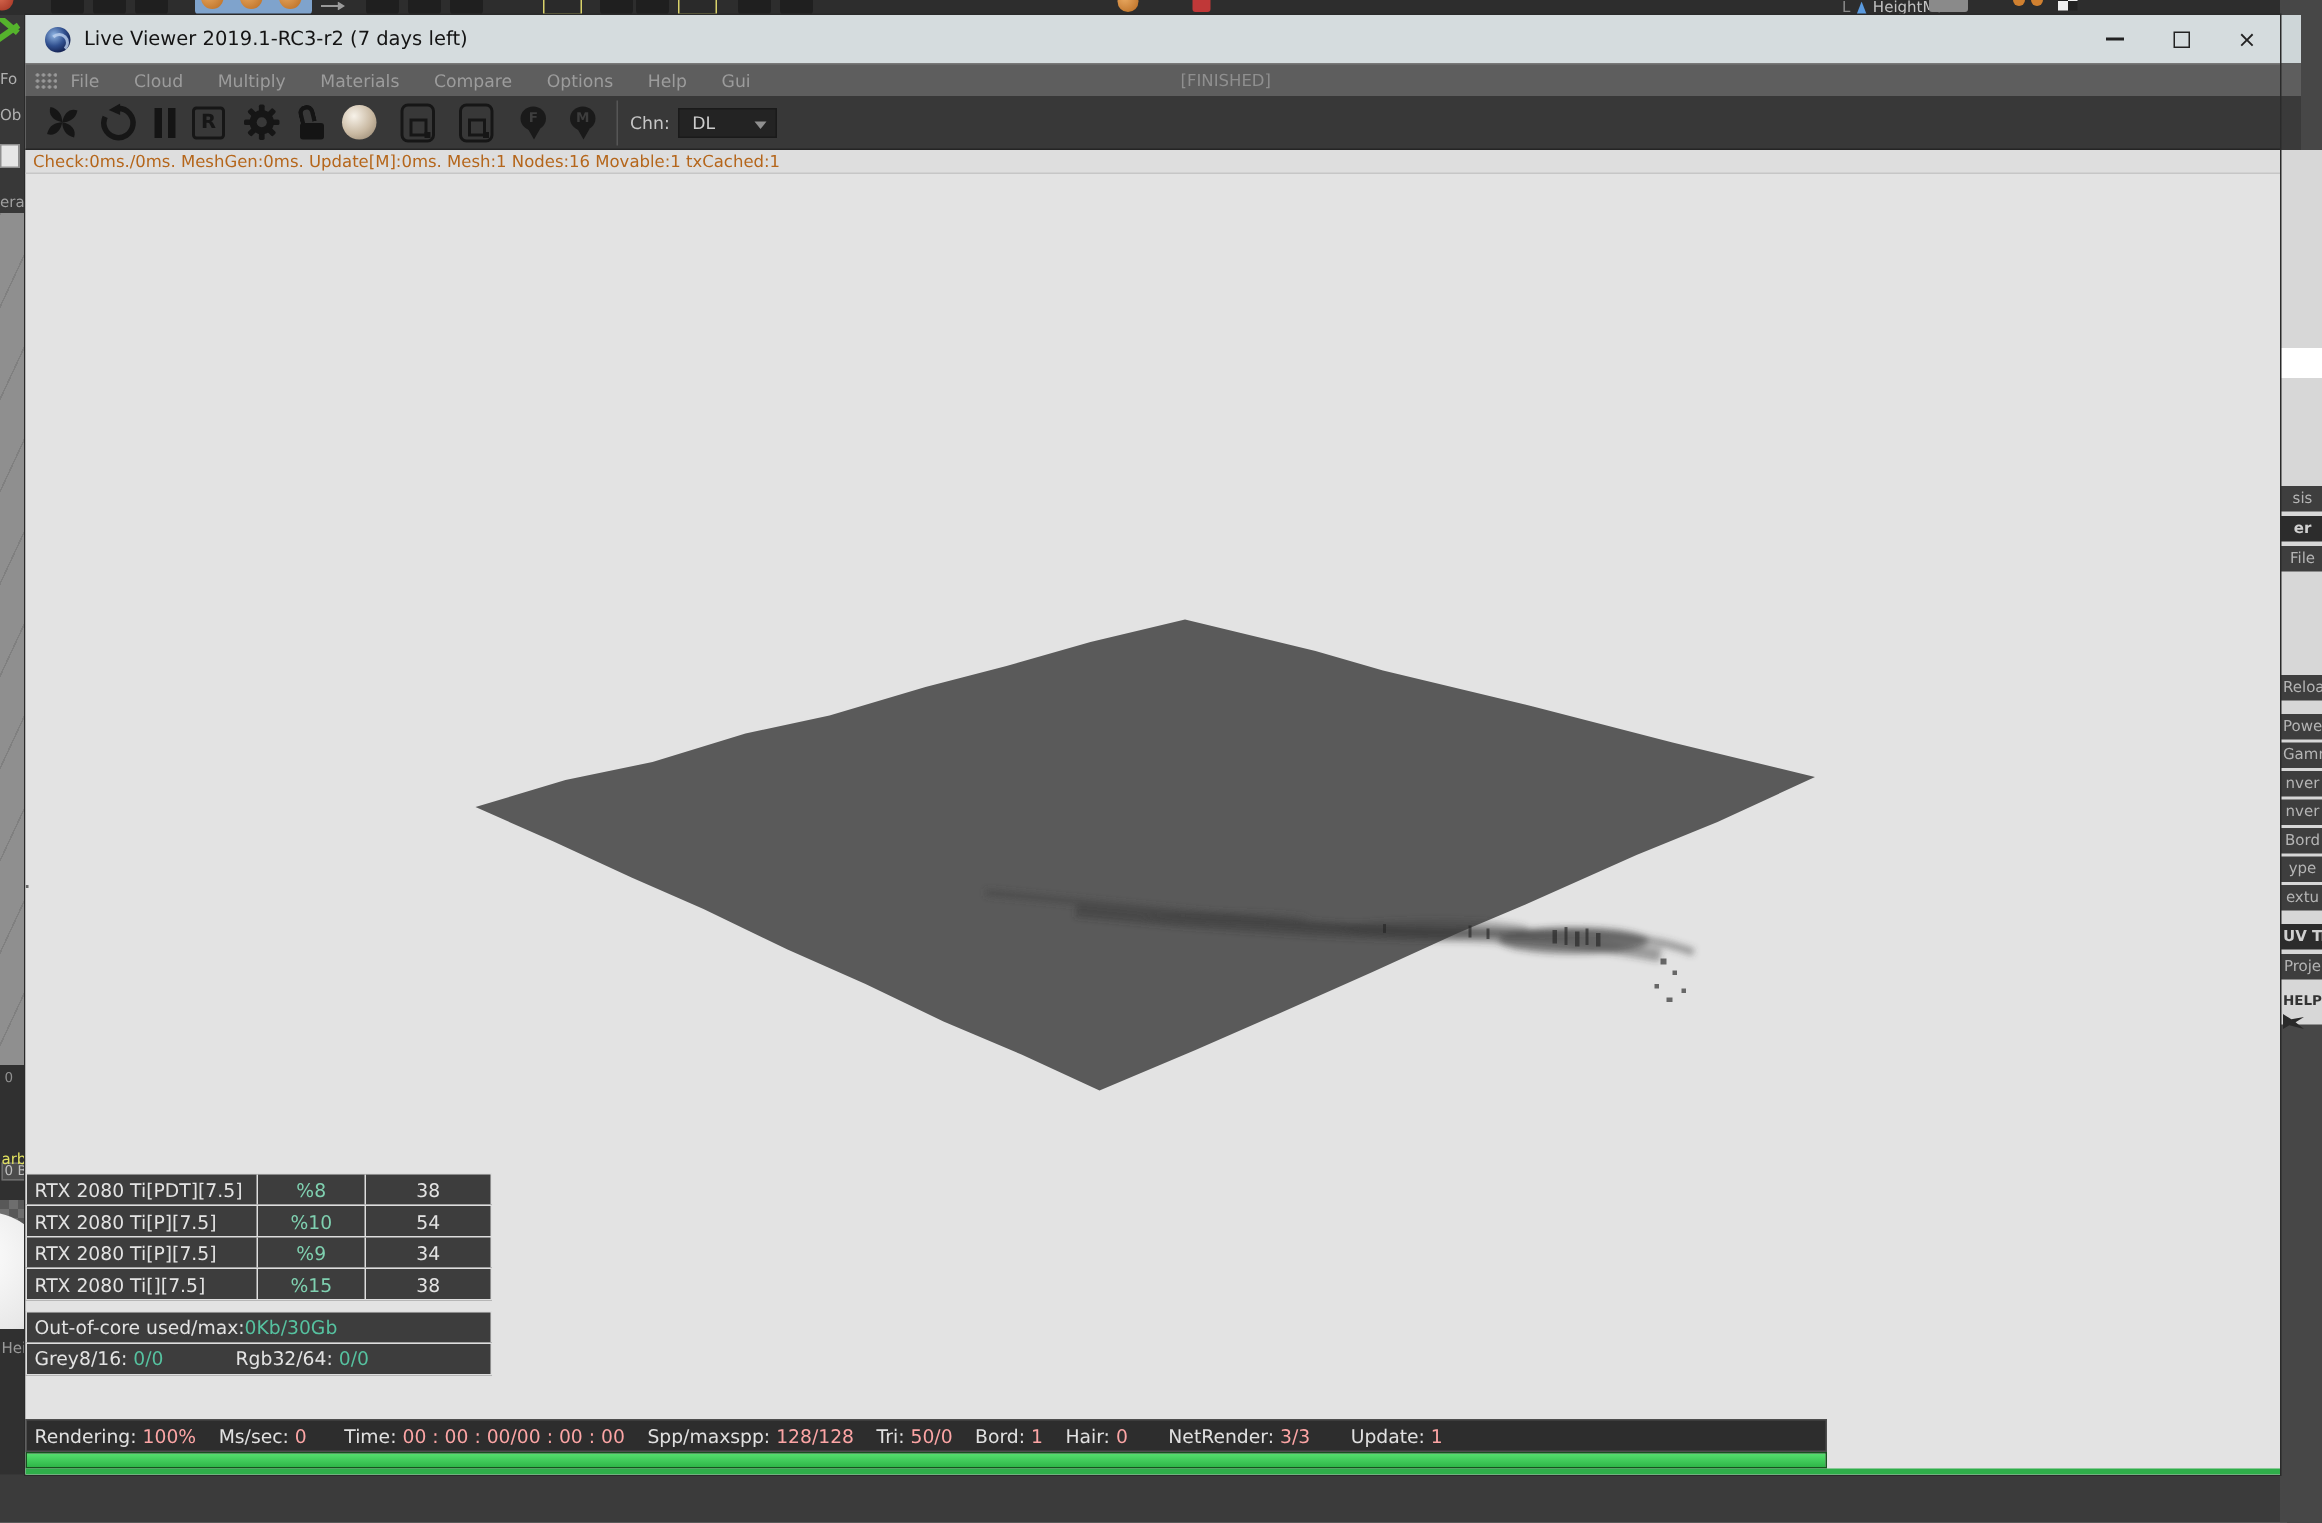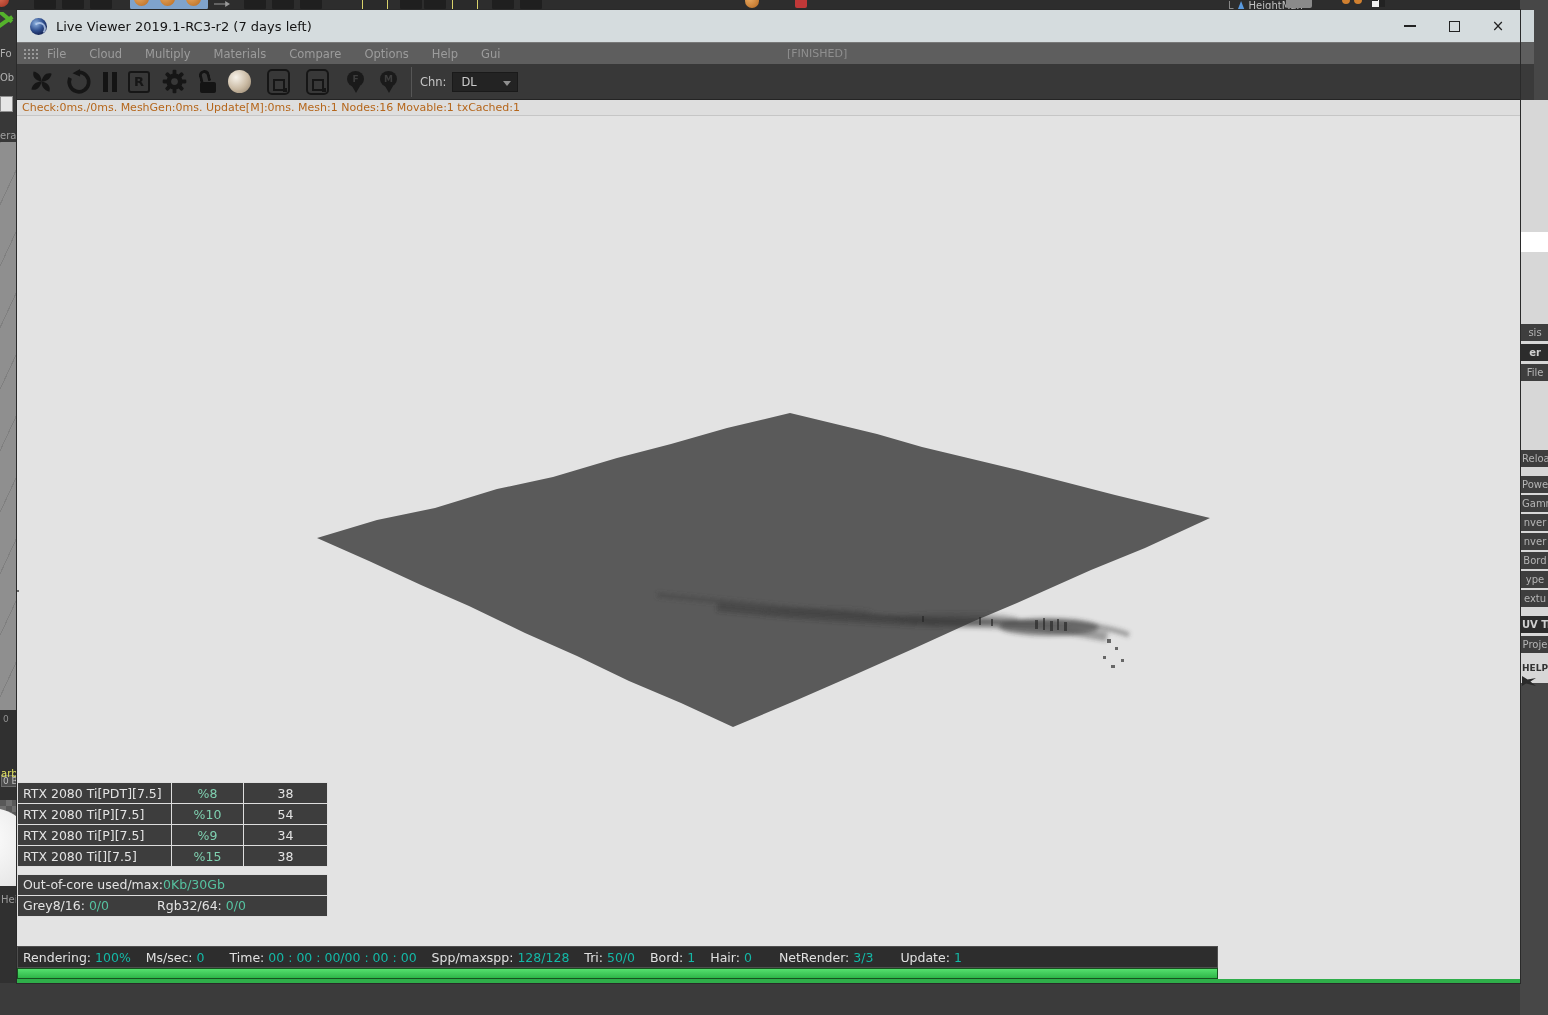--- a/index.html
+++ b/index.html
@@ -113,21 +113,21 @@
   .gpu-temp { flex:1; text-align:center; height:100%; line-height:21px; }
   #info-rows { left:0; top:865px; width:311px; }
   .info-row { height:22px; background:#3d3d3d; border:1px solid #dedede; margin-top:-1px; color:#e3e3e3;
               font-size:12.5px; line-height:20px; padding-left:5px; white-space:nowrap; overflow:hidden; }
   .teal { color:#56c2a0; }
   .info-gap { display:inline-block; width:48px; }
 
   
   #render-statsbar { left:0; top:936px; width:1201px; height:22px; background:#2d2d2d; border:1px solid #4e4e4e;
                      display:flex; align-items:center; gap:15px; padding-left:5px; font-size:12.5px; color:#e0e0e0; white-space:nowrap; overflow:hidden; }
-  .stat-pair span.v { color:#14b8a6; }
+  .stat-pair span.v { color:#fca5a5; }
   #progress-main { left:0; top:958px; width:1201px; height:11px; border:1px solid #17521f;
                    background:linear-gradient(#55e06e, #2eb648); }
   #progress-thin { left:0; top:969px; width:1503px; height:4px; background:#2fae4a; }
 </style>
 </head>
 <body>
 
 <div id="root">
 
   <div class="abs" id="bg-top-strip">

